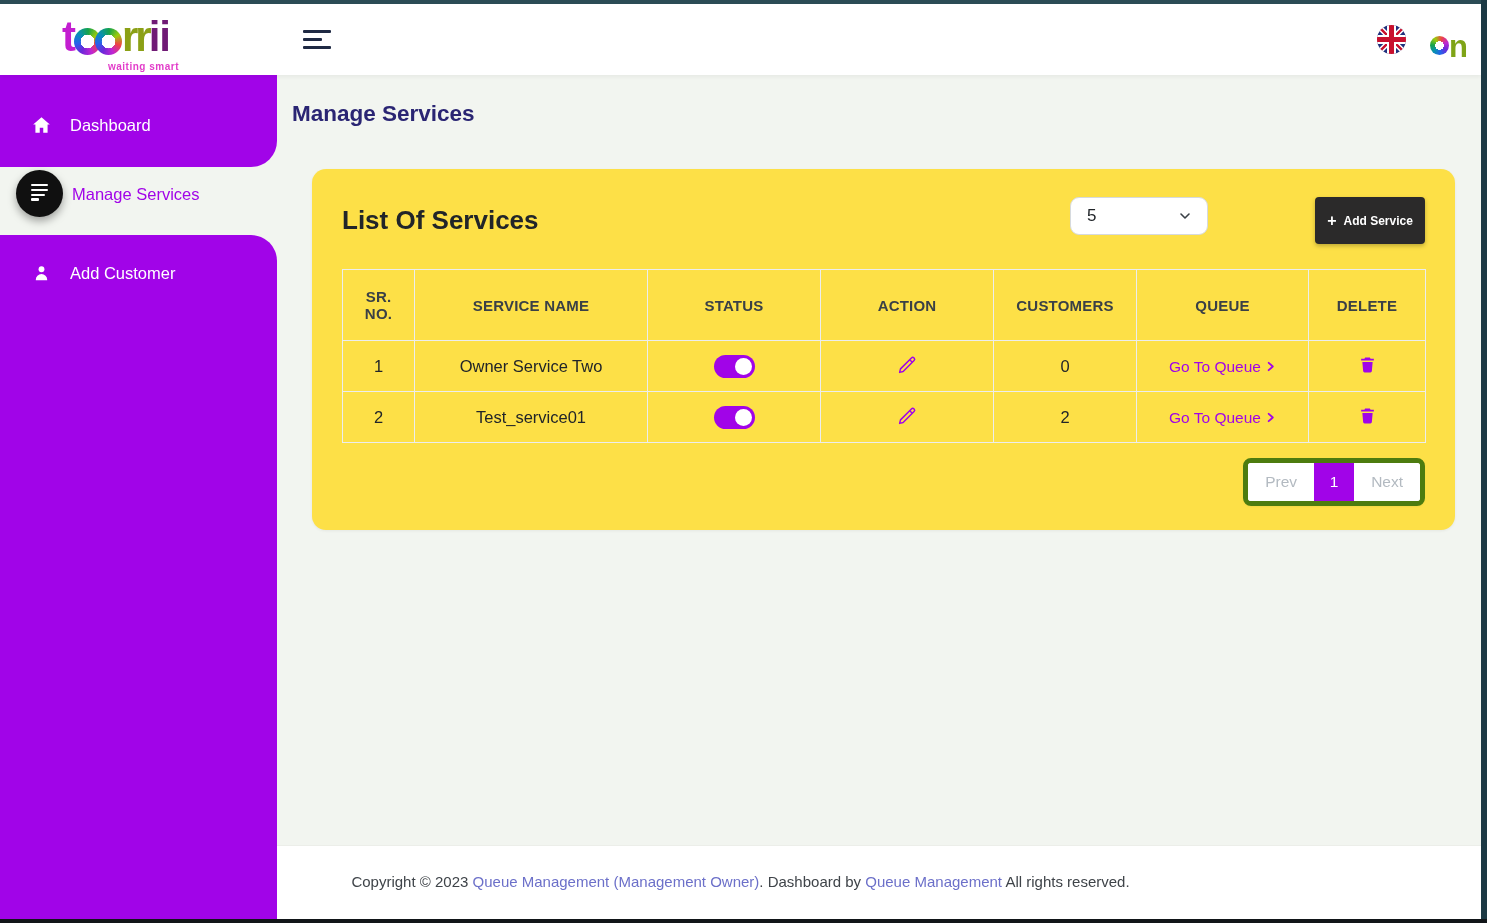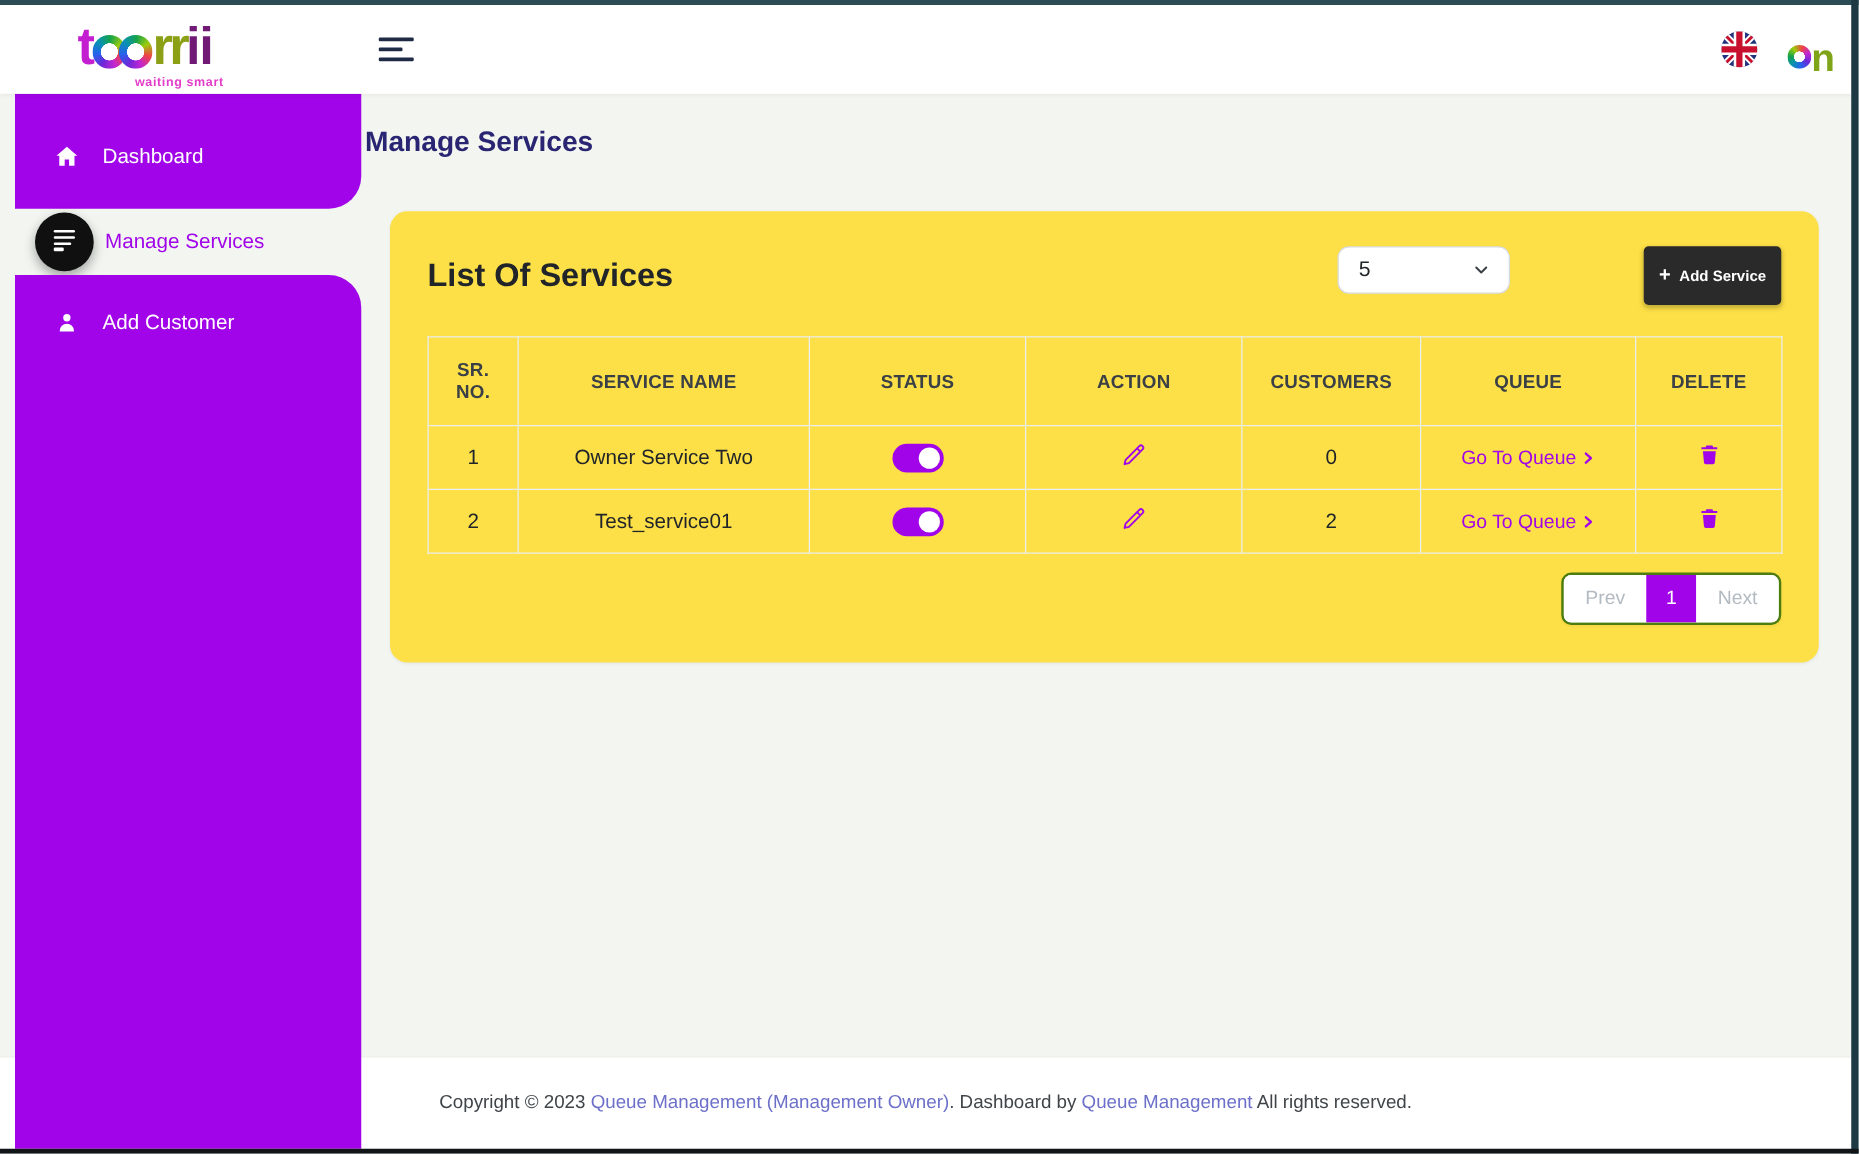--- a/index.html
+++ b/index.html
@@ -50,24 +50,24 @@
   .mini-logo { display:flex; align-items:flex-end; height:40px; cursor:pointer; }
   .mini-o {
     display:inline-block; width:19px; height:19px; border-radius:50%; margin-bottom:5px;
     background:
       radial-gradient(closest-side,#ffffff 0 45%,rgba(255,255,255,0) 47%),
       conic-gradient(from 120deg,#6d28d9,#2563eb,#0891b2,#16a34a,#9ccc0c,#ef4444,#c026d3,#6d28d9);
   }
   .mini-n { font-size:31px; font-weight:800; line-height:26px; color:#7fa417; letter-spacing:-1px; }
 
   
-  .sidebar { position:absolute; left:12px; top:75px; bottom:4px; width:277px; z-index:30; display:flex; flex-direction:column; }
+  .sidebar { position:absolute; left:0; top:75px; bottom:4px; width:277px; z-index:30; display:flex; flex-direction:column; }
   .side-seg { background:#a104e8; }
   .seg-top { height:92px; border-bottom-right-radius:26px; position:relative; }
-  .seg-bottom { flex:1; border-top-right-radius:26px; position:relative; }
+  .seg-bottom { flex:1; border-top-right-radius:26px; position:relative;margin-top:15px; }
   .side-item { position:absolute; left:0; width:100%; height:52px; display:flex; align-items:center; cursor:pointer; }
   .side-item .icn { width:22px; margin-left:30px; display:flex; justify-content:center; }
   .side-item .lbl { margin-left:18px; font-size:16.5px; font-weight:500; color:#ffffff; }
   .item-dashboard { top:24px; }
   .item-addcustomer { top:12px; }
 
   .active-row { height:53px; position:relative; background:transparent; cursor:pointer; }
   .active-circle {
     position:absolute; left:16px; top:3px; width:47px; height:47px; border-radius:50%;
     background:#101010; box-shadow:0 4px 9px rgba(0,0,0,.35);
@@ -112,21 +112,21 @@
 
   .toggle { display:inline-block; width:41px; height:23px; border-radius:12px; background:#a104e8; position:relative; vertical-align:middle; cursor:pointer; }
   .toggle .knob { position:absolute; right:3px; top:3px; width:17px; height:17px; border-radius:50%; background:#ffffff; }
 
   .icon-btn { display:inline-flex; align-items:center; justify-content:center; cursor:pointer; background:none; border:none; }
 
   .queue-link { color:#a104e8; font-size:15.5px; font-weight:500; text-decoration:none; cursor:pointer; display:inline-flex; align-items:center; gap:4px; }
 
   .pagination {
     position:absolute; right:30px; top:289px;
-    display:flex; border:2px solid #4d7c0f; border-radius:8px; overflow:hidden;
+    display:flex; border:5px solid #4d7c0f; border-radius:8px; overflow:hidden;
     background:#ffffff; box-shadow:0 1px 2px rgba(0,0,0,.04);
   }
   .pg { height:38px; line-height:38px; font-size:15.5px; cursor:pointer; }
   .pg-prev, .pg-next { padding:0 17px; color:#b3bac1; background:#fff; }
   .pg-current { width:40px; text-align:center; color:#ffffff; background:#a104e8; font-weight:500; }
 
   
   .footer {
     position:absolute; bottom:4px; left:0; right:6px; height:74px;
     background:#ffffff; border-top:1px solid #eceee9; z-index:5;

